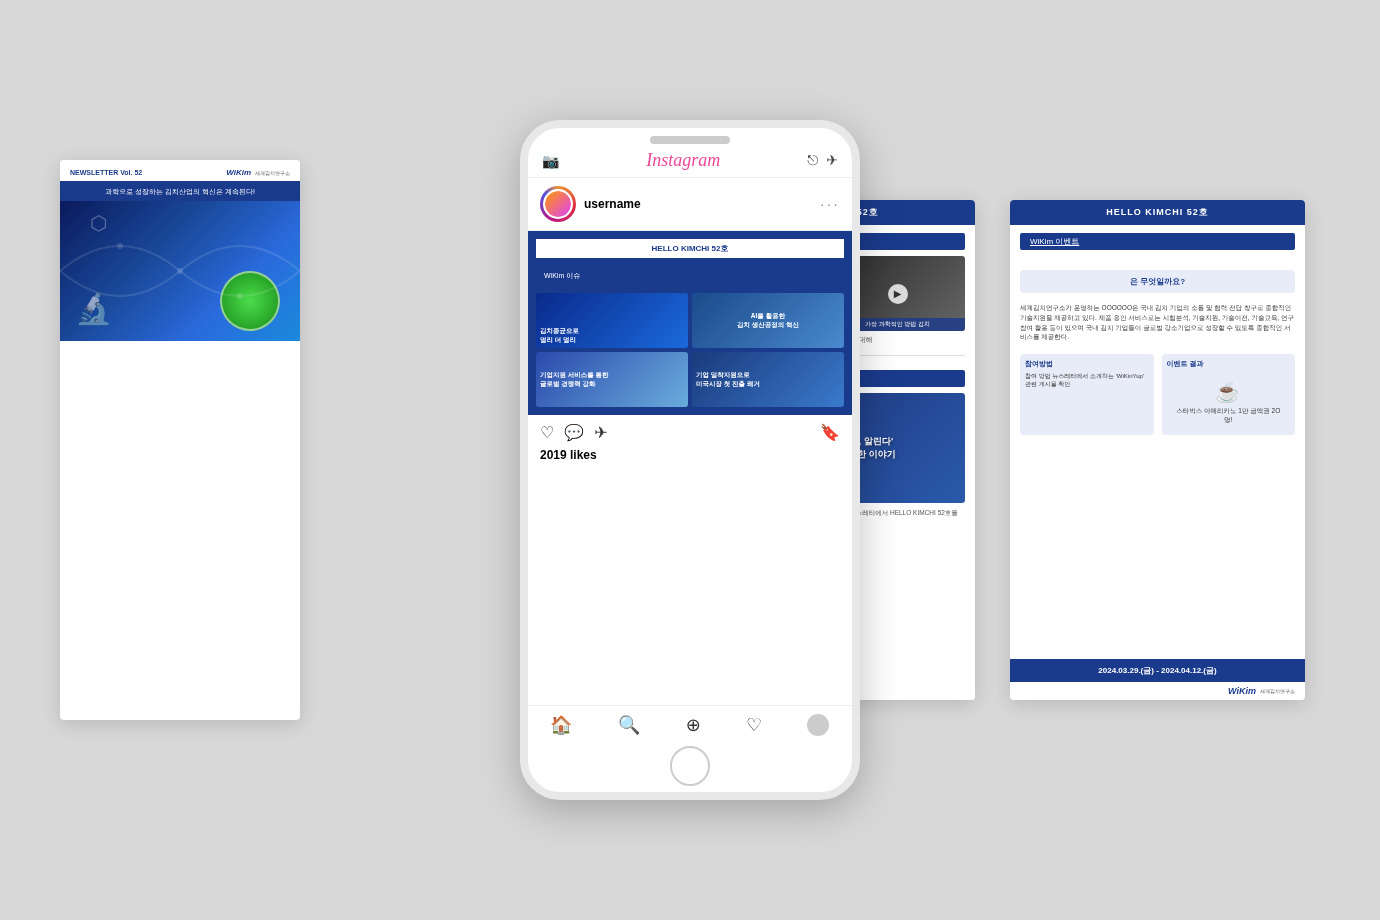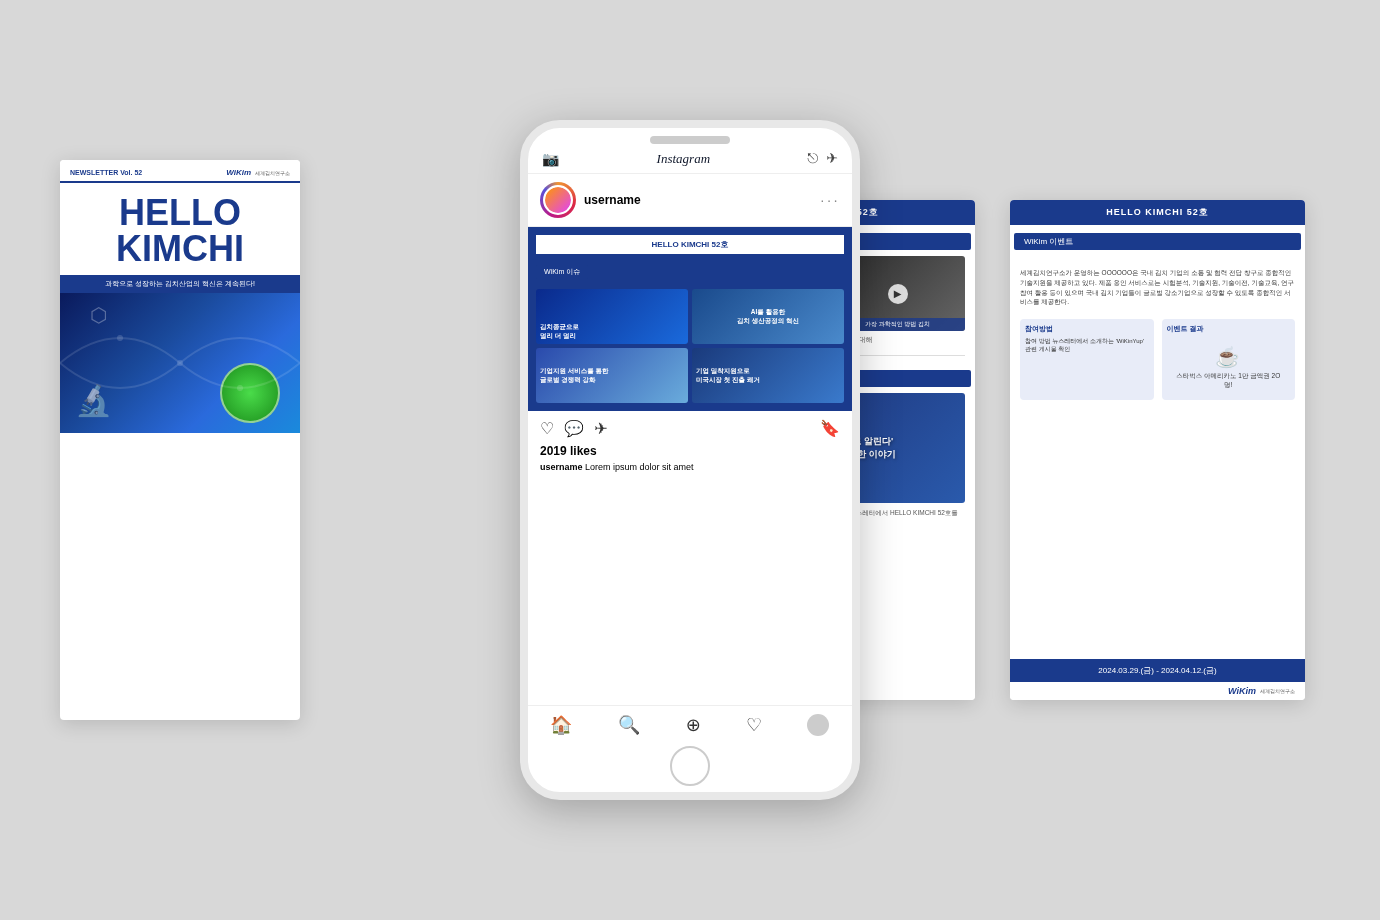--- a/index.html
+++ b/index.html
@@ -173,23 +173,23 @@
     
     .ig-top-bar {
       display: flex;
       align-items: center;
       justify-content: space-between;
       padding: 6px 14px;
       border-bottom: 1px solid #eee;
     }
     .ig-logo {
       font-family: Georgia, serif;
-      font-size: 13px;
+      font-size: 18px;
       font-style: italic;
-      color: #0f172a;
+      color: #ec4899;
     }
     .ig-icon {
       color: #444;
       font-size: 14px;
     }
 
     .ig-story-bar {
       display: flex;
       align-items: center;
       padding: 8px 12px;
@@ -372,21 +372,22 @@
       letter-spacing: 1px;
     }
 
     .right-section-label {
       display: inline-block;
       background: #1a3a8c;
       color: white;
       font-size: 8px;
       padding: 3px 10px;
       border-radius: 2px;
-      margin: 8px 4px 6px;
+      margin: 8px 10px 6px;
+      text-decoration: underline;
     }
 
     .right-media-grid {
       display: grid;
       grid-template-columns: 1fr 1fr;
       gap: 5px;
       padding: 0 10px;
     }
     .media-thumb {
       height: 75px;
@@ -538,21 +539,21 @@
       font-size: 6.5px;
       color: #333;
       line-height: 1.4;
     }
     .event-date-bar {
       background: #1a3a8c;
       color: white;
       text-align: center;
       padding: 6px;
       font-size: 8px;
-      font-weight: normal;
+      font-weight: bold;
       margin-top: auto;
     }
     .wikim-footer {
       display: flex;
       justify-content: flex-end;
       padding: 4px 10px;
       align-items: center;
       gap: 4px;
     }
     .wikim-footer-logo {
@@ -574,24 +575,20 @@
 
 <div class="scene">
 
   <div class="card card-newsletter">
     <div class="newsletter-header">
       <span class="newsletter-header-left">NEWSLETTER Vol. 52</span>
       <div class="newsletter-header-right">
         <span class="wikim-logo-text">WiKim</span>
         <span class="wikim-logo-sub">세계김치연구소</span>
       </div>
-    </div>
-    <div class="newsletter-title-block">
-      <div class="hello">HELLO</div>
-      <div class="kimchi">KIMCHI</div>
     </div>
     <div class="newsletter-blue-bar">과학으로 성장하는 김치산업의 혁신은 계속된다!</div>
     <div class="newsletter-image-area">
       <span class="lab-equipment">🔬</span>
       <span class="hex-pattern">⬡</span>
       <div class="veggie-circle"></div>
       <svg class="dna-decoration" viewBox="0 0 240 140">
         <path d="M0,70 Q60,20 120,70 Q180,120 240,70" stroke="rgba(255,255,255,0.3)" stroke-width="2" fill="none"></path>
         <path d="M0,70 Q60,120 120,70 Q180,20 240,70" stroke="rgba(255,255,255,0.3)" stroke-width="2" fill="none"></path>
         <circle cx="60" cy="45" r="3" fill="rgba(255,255,255,0.4)"></circle>
@@ -656,24 +653,20 @@
 
         <div class="ig-post-actions">
           <div class="action-left">
             <span class="action-icon">♡</span>
             <span class="action-icon">💬</span>
             <span class="action-icon">✈</span>
           </div>
           <span class="action-icon">🔖</span>
         </div>
         <div class="likes-count">2019 likes</div>
-        <div class="post-caption">
-          <span class="caption-username">username</span>
-          <span>Lorem ipsum dolor sit amet</span>
-        </div>
       </div>
 
       <div class="ig-bottom-nav">
         <span class="nav-icon">🏠</span>
         <span class="nav-icon">🔍</span>
         <span class="nav-icon">⊕</span>
         <span class="nav-icon">♡</span>
         <div class="nav-profile"></div>
       </div>
     </div>
@@ -705,20 +698,23 @@
 HELLO KIMCHI 52호를 확인할 수 있습니다.</p>
       </div>
     </div>
   </div>
 
   <div class="card card-right-2">
     <div class="right-card-inner">
       <div class="right-card-header">HELLO KIMCHI 52호</div>
       <span class="right-section-label">WiKim 이벤트</span>
       <div class="event-section">
+        <div class="event-question">
+          <span>은 무엇일까요?</span>
+        </div>
         <p class="event-desc">세계김치연구소가 운영하는 OOOOOO은 국내 김치 기업의 소통 및 협력 전담 창구로
 종합적인 기술지원을 제공하고 있다. 제품 응인 서비스로는 시험분석, 기술지원,
 기술이전, 기술교육, 연구참여 활용 등이 있으며 국내 김치 기업들이
 글로벌 강소기업으로 성장할 수 있도록 종합적인 서비스를 제공한다.</p>
         <div class="event-how-area">
           <div class="event-how-box">
             <div class="event-how-title">참여방법</div>
             <span>참여 방법 뉴스레터에서 소개하는
 'WiKinYup' 관련 게시물 확인</span>
           </div>

